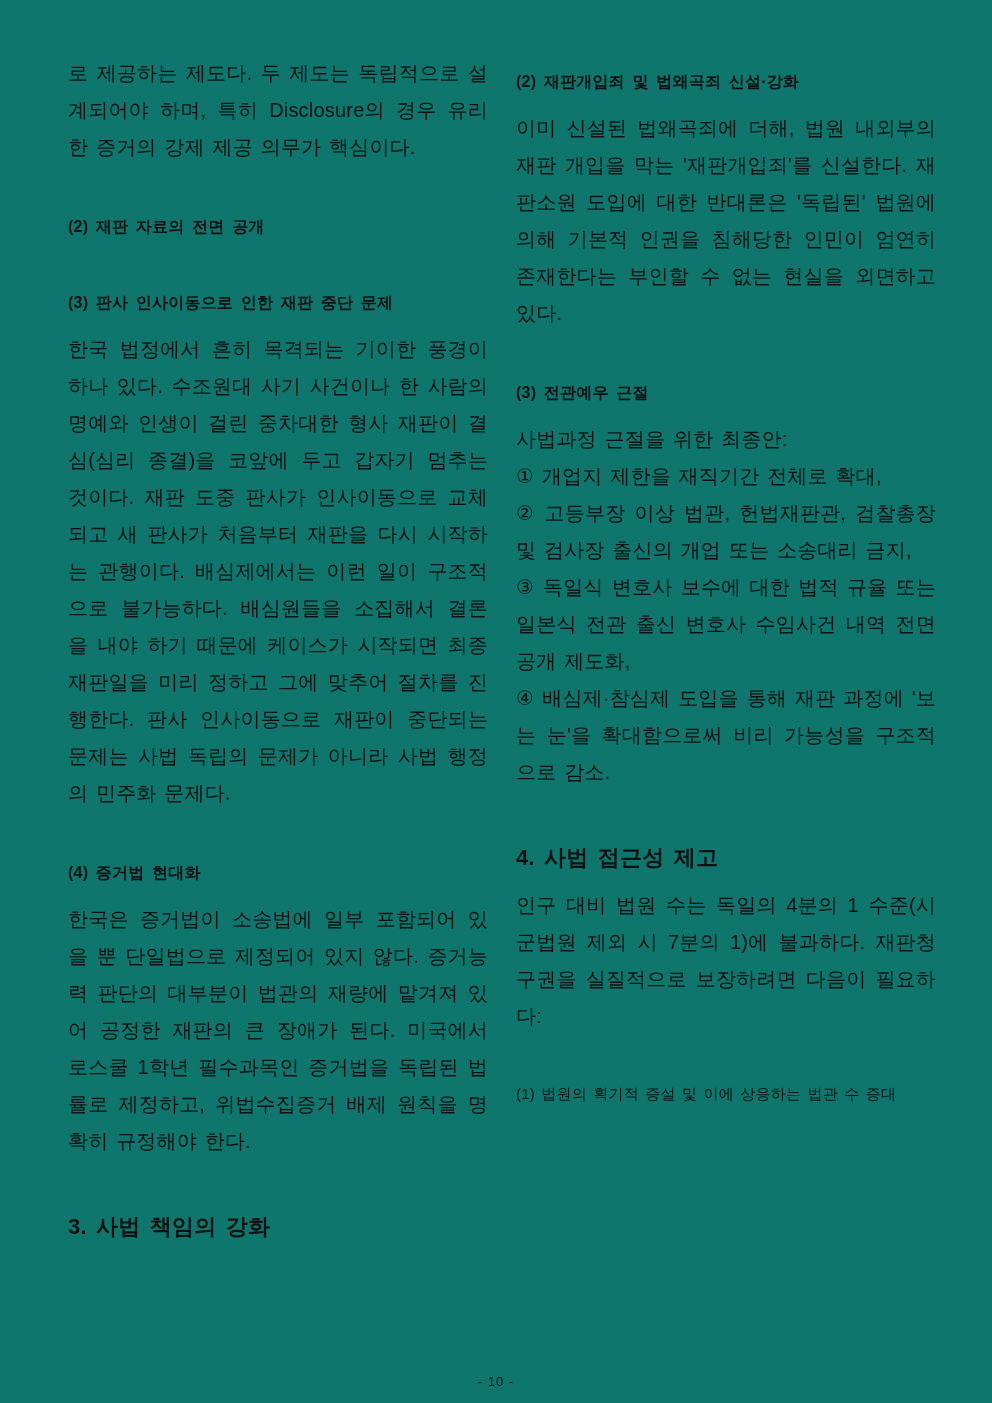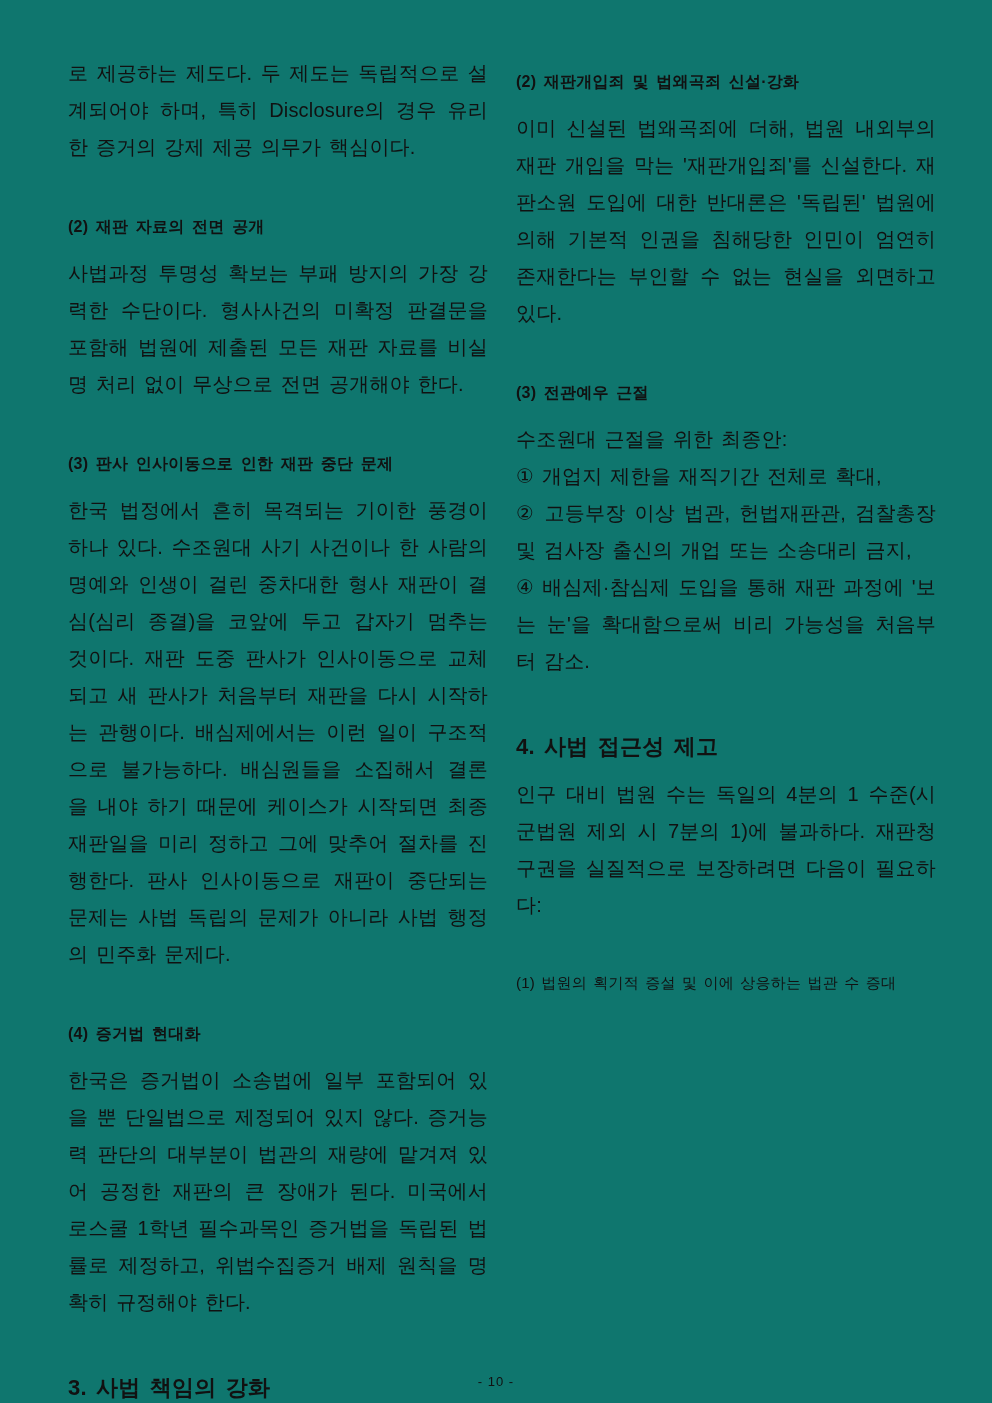--- a/index.html
+++ b/index.html
@@ -88,42 +88,42 @@
 </head>
 <body>
 
 <div class="page">
   <div class="columns">
 
     <div class="col left">
       <p class="body">로 제공하는 제도다. 두 제도는 독립적으로 설계되어야 하며, 특히 Disclosure의 경우 유리한 증거의 강제 제공 의무가 핵심이다.</p>
 
       <h3 class="h2">(2) 재판 자료의 전면 공개</h3>
-      <p class="body">사법과정 투명성 확보는 부패 방지의 가장 강력한 수단이다. 형사사건의 미확정 판결문을 포함해 법원에 제출된 모든 재판 자료를 비실명 처리 없이 무상으로 전면 공개해야 한다.</p>
 
       <h3 class="h2">(3) 판사 인사이동으로 인한 재판 중단 문제</h3>
       <p class="body">한국 법정에서 흔히 목격되는 기이한 풍경이 하나 있다. 수조원대 사기 사건이나 한 사람의 명예와 인생이 걸린 중차대한 형사 재판이 결심(심리 종결)을 코앞에 두고 갑자기 멈추는 것이다. 재판 도중 판사가 인사이동으로 교체되고 새 판사가 처음부터 재판을 다시 시작하는 관행이다. 배심제에서는 이런 일이 구조적으로 불가능하다. 배심원들을 소집해서 결론을 내야 하기 때문에 케이스가 시작되면 최종 재판일을 미리 정하고 그에 맞추어 절차를 진행한다. 판사 인사이동으로 재판이 중단되는 문제는 사법 독립의 문제가 아니라 사법 행정의 민주화 문제다.</p>
 
       <h3 class="h2">(4) 증거법 현대화</h3>
       <p class="body">한국은 증거법이 소송법에 일부 포함되어 있을 뿐 단일법으로 제정되어 있지 않다. 증거능력 판단의 대부분이 법관의 재량에 맡겨져 있어 공정한 재판의 큰 장애가 된다. 미국에서 로스쿨 1학년 필수과목인 증거법을 독립된 법률로 제정하고, 위법수집증거 배제 원칙을 명확히 규정해야 한다.</p>
 
       <h2 class="h1">3. 사법 책임의 강화</h2>
 
     </div>
 
     <div class="col right">
       <h3 class="h2">(2) 재판개입죄 및 법왜곡죄 신설·강화</h3>
       <p class="body">이미 신설된 법왜곡죄에 더해, 법원 내외부의 재판 개입을 막는 '재판개입죄'를 신설한다. 재판소원 도입에 대한 반대론은 '독립된' 법원에 의해 기본적 인권을 침해당한 인민이 엄연히 존재한다는 부인할 수 없는 현실을 외면하고 있다.</p>
 
       <h3 class="h2">(3) 전관예우 근절</h3>
       <div class="line-group">
-        <p class="body">수조원대 근절을 위한 최종안:</p>
+        <p class="body">사법과정 근절을 위한 최종안:</p>
         <p class="body">① 개업지 제한을 재직기간 전체로 확대,</p>
         <p class="body">② 고등부장 이상 법관, 헌법재판관, 검찰총장 및 검사장 출신의 개업 또는 소송대리 금지,</p>
-        <p class="body">④ 배심제·참심제 도입을 통해 재판 과정에 '보는 눈'을 확대함으로써 비리 가능성을 처음부터 감소.</p>
+        <p class="body">③ 독일식 변호사 보수에 대한 법적 규율 또는 일본식 전관 출신 변호사 수임사건 내역 전면 공개 제도화,</p>
+        <p class="body">④ 배심제·참심제 도입을 통해 재판 과정에 '보는 눈'을 확대함으로써 비리 가능성을 구조적으로 감소.</p>
       </div>
 
       <h2 class="h1">4. 사법 접근성 제고</h2>
       <p class="body">인구 대비 법원 수는 독일의 4분의 1 수준(시군법원 제외 시 7분의 1)에 불과하다. 재판청구권을 실질적으로 보장하려면 다음이 필요하다:</p>
       <div class="list">
         <p class="item"><span>(1)</span> <span>법원의 획기적 증설 및 이에 상응하는 법관 수 증대</span></p>
         <p class="item"> </p>
 
       </div>
 

